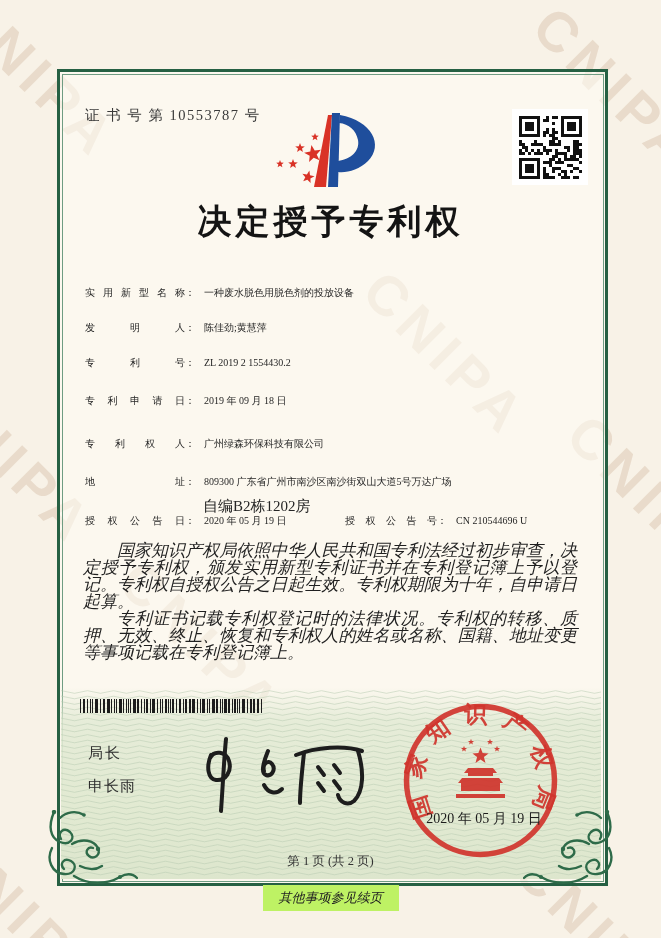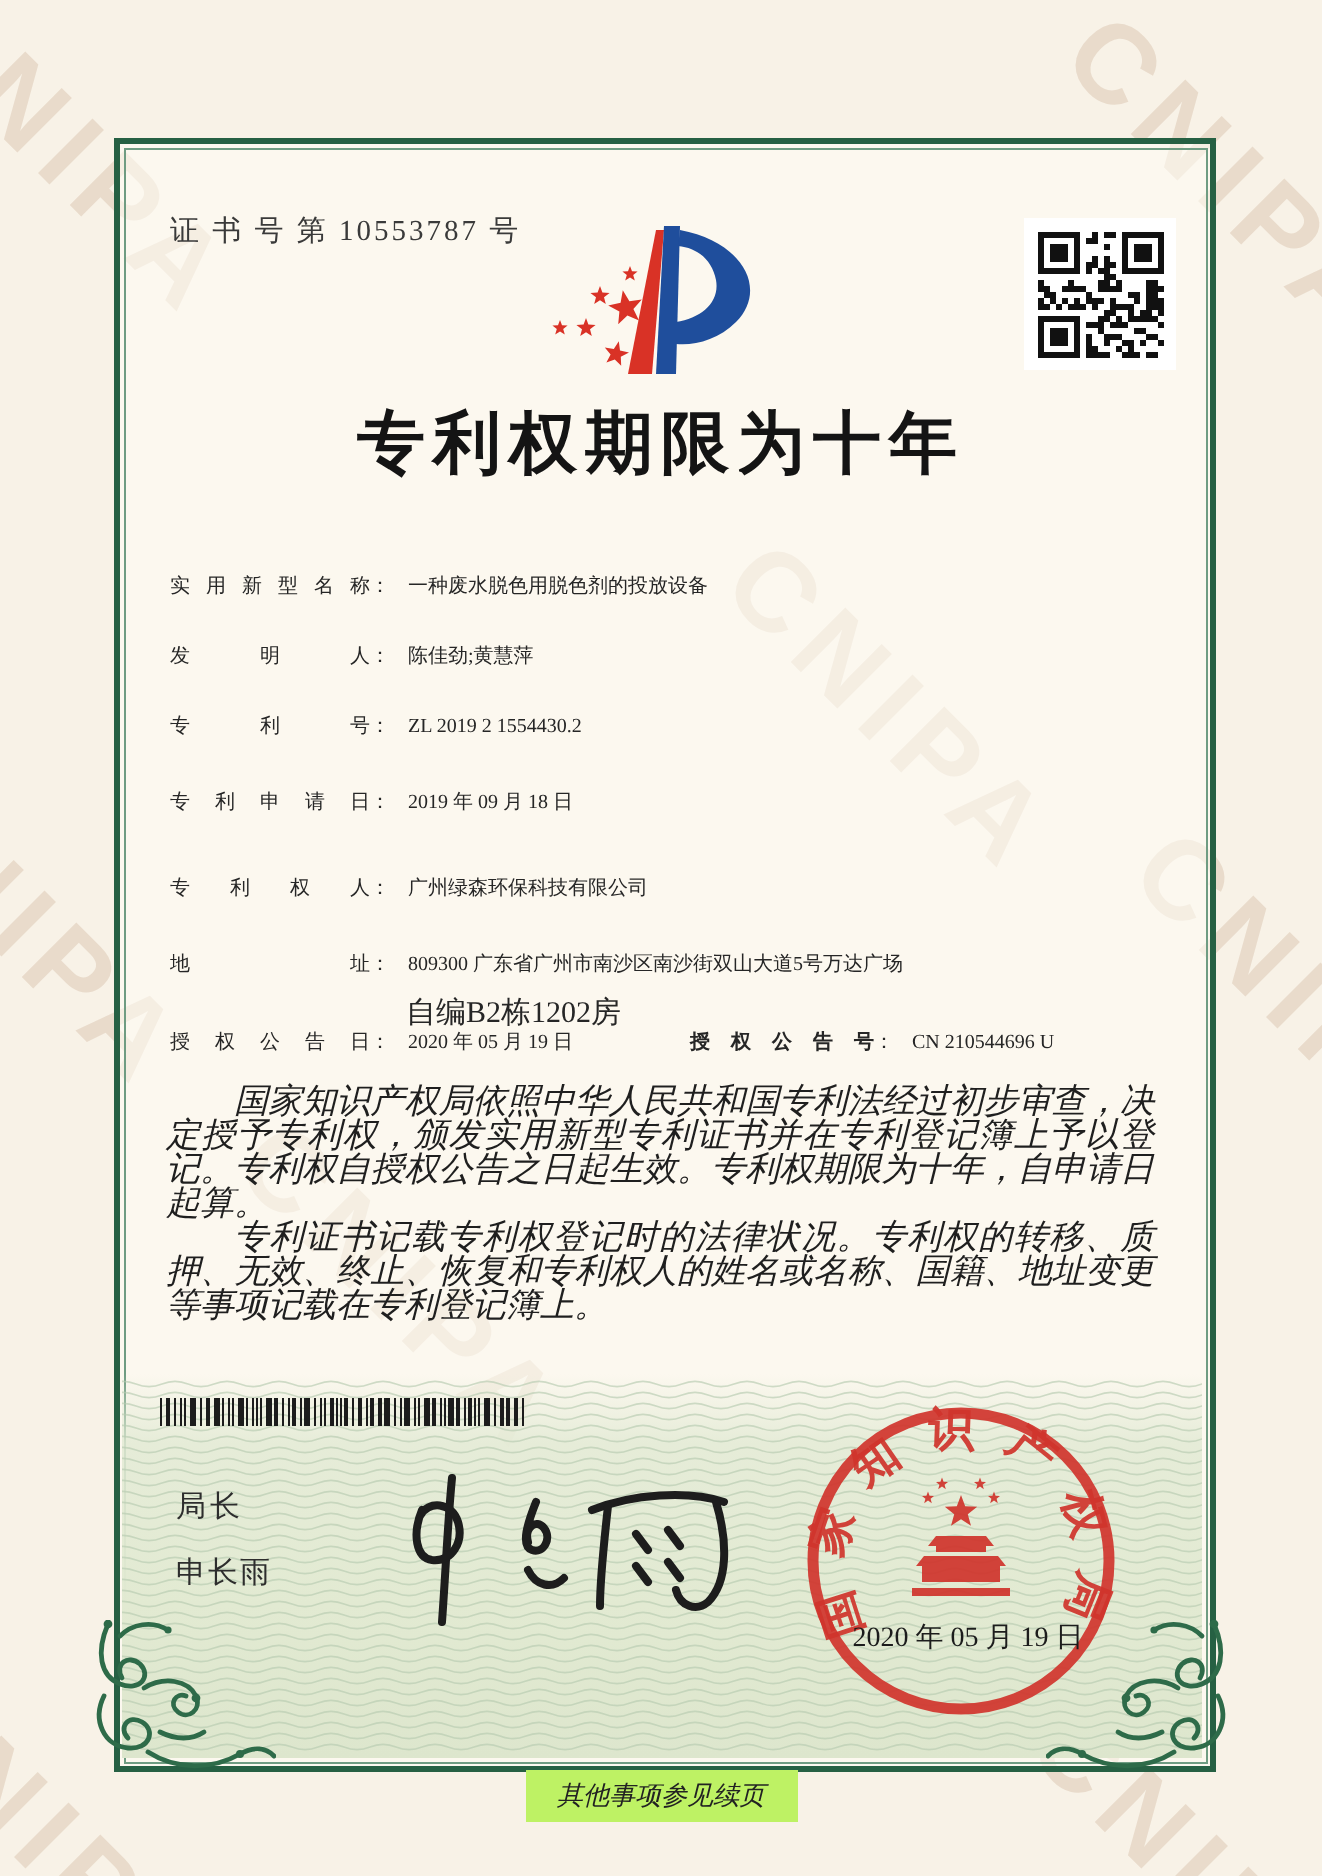--- a/index.html
+++ b/index.html
@@ -34,21 +34,21 @@
   .title{position:absolute;left:0;right:0;top:199px;text-align:center;font-size:34px;font-weight:700;
          letter-spacing:4px;color:#141414;z-index:2;}
 
   
   .row{position:absolute;left:85px;width:500px;font-size:10px;color:#262626;z-index:2;white-space:nowrap;}
   .lbl{display:inline-block;width:100px;text-align:justify;text-align-last:justify;vertical-align:top;}
   .colon{display:inline-block;}
   .val{margin-left:9px;}
   .row-cont{position:absolute;left:85px;padding-left:118px;font-size:15px;color:#262626;z-index:2;text-align:right;}
   .pair2{position:absolute;left:260px;top:0;white-space:nowrap;}
-  .pair2 .lbl{width:92px;font-weight:bold;}
+  .pair2 .lbl{width:92px;}
 
   
   .paras{position:absolute;left:83px;top:542px;width:494px;font-size:17px;line-height:17px;
          color:#1f1f1f;font-style:italic;text-align:justify;z-index:2;}
   .paras p{margin:0;text-indent:2em;}
 
   
   .barcode{position:absolute;left:80px;top:699px;z-index:2;}
   .officer-title{position:absolute;left:88px;top:744px;font-size:15px;letter-spacing:2px;color:#2d2d2d;
                  font-family:"Liberation Sans","DejaVu Sans",sans-serif;z-index:2;}
@@ -398,21 +398,21 @@
         <rect x="18" y="42" width="3" height="3" fill="#111"></rect>
         <rect x="18" y="45" width="3" height="3" fill="#111"></rect>
         <rect x="18" y="48" width="3" height="3" fill="#111"></rect>
         <rect x="18" y="51" width="3" height="3" fill="#111"></rect>
         <rect x="18" y="54" width="3" height="3" fill="#111"></rect>
         <rect x="18" y="57" width="3" height="3" fill="#111"></rect>
         <rect x="18" y="60" width="3" height="3" fill="#111"></rect>
       </svg>
   </div>
 
-  <div class="title">专利权期限为十年</div>
+  <div class="title">决定授予专利权</div>
 
   <div class="row" style="top:286px;">
     <span class="lbl">实用新型名称</span><span class="colon">：</span><span class="val">一种废水脱色用脱色剂的投放设备</span>
   </div>
   <div class="row" style="top:321px;">
     <span class="lbl">发明人</span><span class="colon">：</span><span class="val">陈佳劲;黄慧萍</span>
   </div>
   <div class="row" style="top:356px;">
     <span class="lbl">专利号</span><span class="colon">：</span><span class="val">ZL 2019 2 1554430.2</span>
   </div>
@@ -536,16 +536,17 @@
         </g>
       <path d="M70,70 L95,70 L99,75 L66,75 Z"></path>
       <path d="M70,75 h25 v3 h-25 Z"></path>
       <path d="M64,80 L101,80 L105,85 L60,85 Z"></path>
       <path d="M63,85 h39 v8 h-39 Z"></path>
       <path d="M58,96 h49 v4 h-49 Z"></path>
     </g>
   </svg>
   <div class="seal-date">2020 年 05 月 19 日</div>
 
+  <div class="page-info">第 1 页 (共 2 页)</div>
 
   <div class="footer-note">其他事项参见续页</div>
 
 </div>
 
 </body></html>

